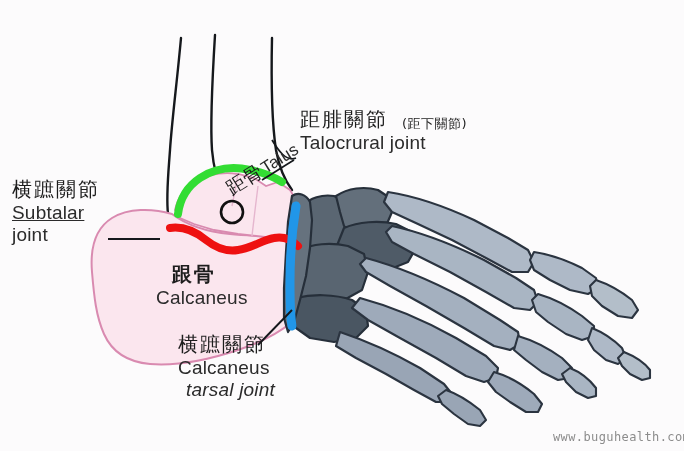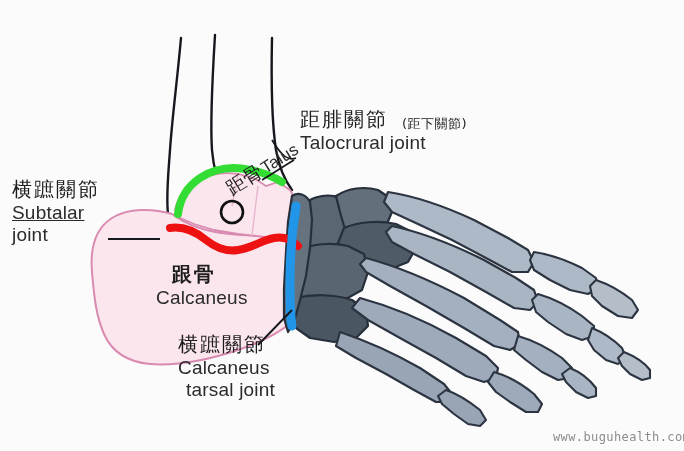--- a/index.html
+++ b/index.html
@@ -58,21 +58,21 @@
   #lab-subtalar { left: 12px; top: 178px; }
   #lab-subtalar .ln2 { display: block; text-decoration: underline; }
   #lab-subtalar .ln3 { display: block; padding-right: 2px; }
 
   #lab-calcaneus { left: 140px; top: 263px; text-align: center; }
   #lab-calcaneus .cn { display: block; font-weight: bold; }
   #lab-calcaneus .en { display: block; margin-left: 16px; }
 
   #lab-transverse { left: 178px; top: 333px; }
   #lab-transverse span { display: block; }
-  #lab-transverse .ln3 { padding-left: 8px; }
+  #lab-transverse .ln3 { padding-left: 8px; font-style: italic; }
 
   #lab-talus {
     left: 222px; top: 180px;
     transform: rotate(-32deg);
     transform-origin: 0 0;
   }
   #lab-talus .cn {
     font-size: 19px;
     letter-spacing: 0px;
   }

